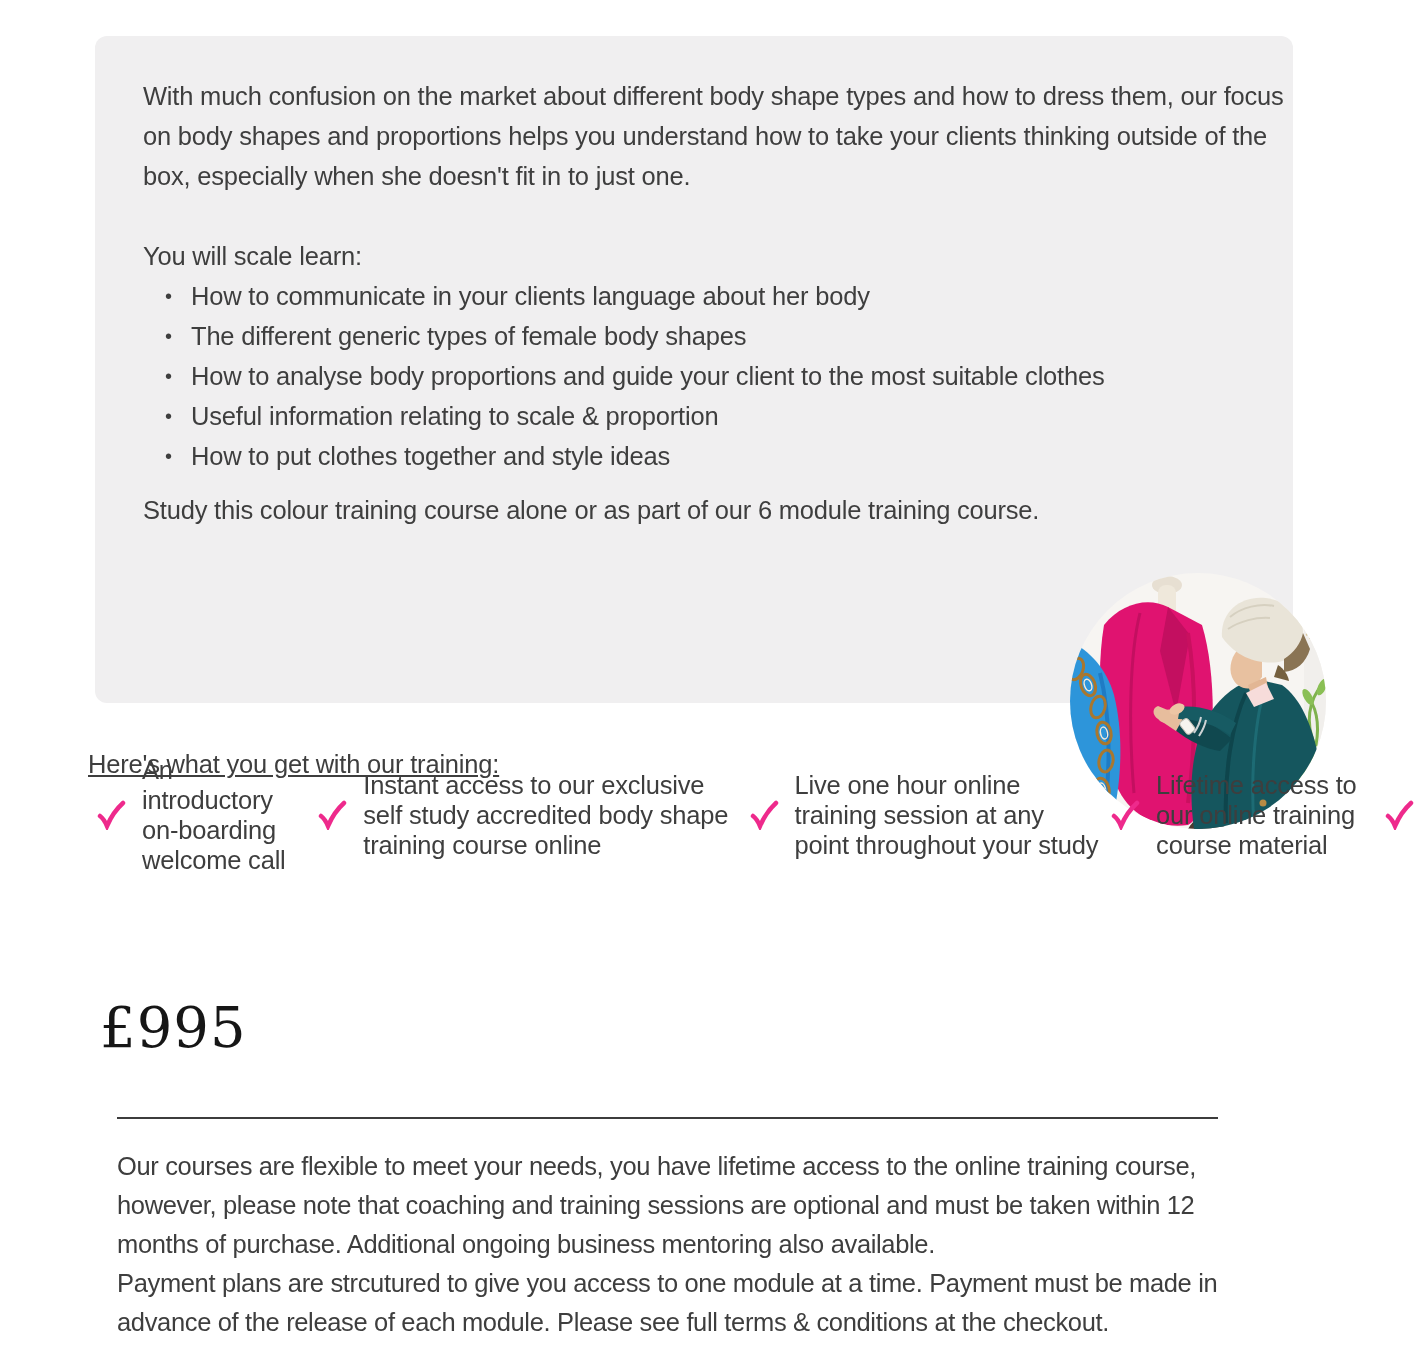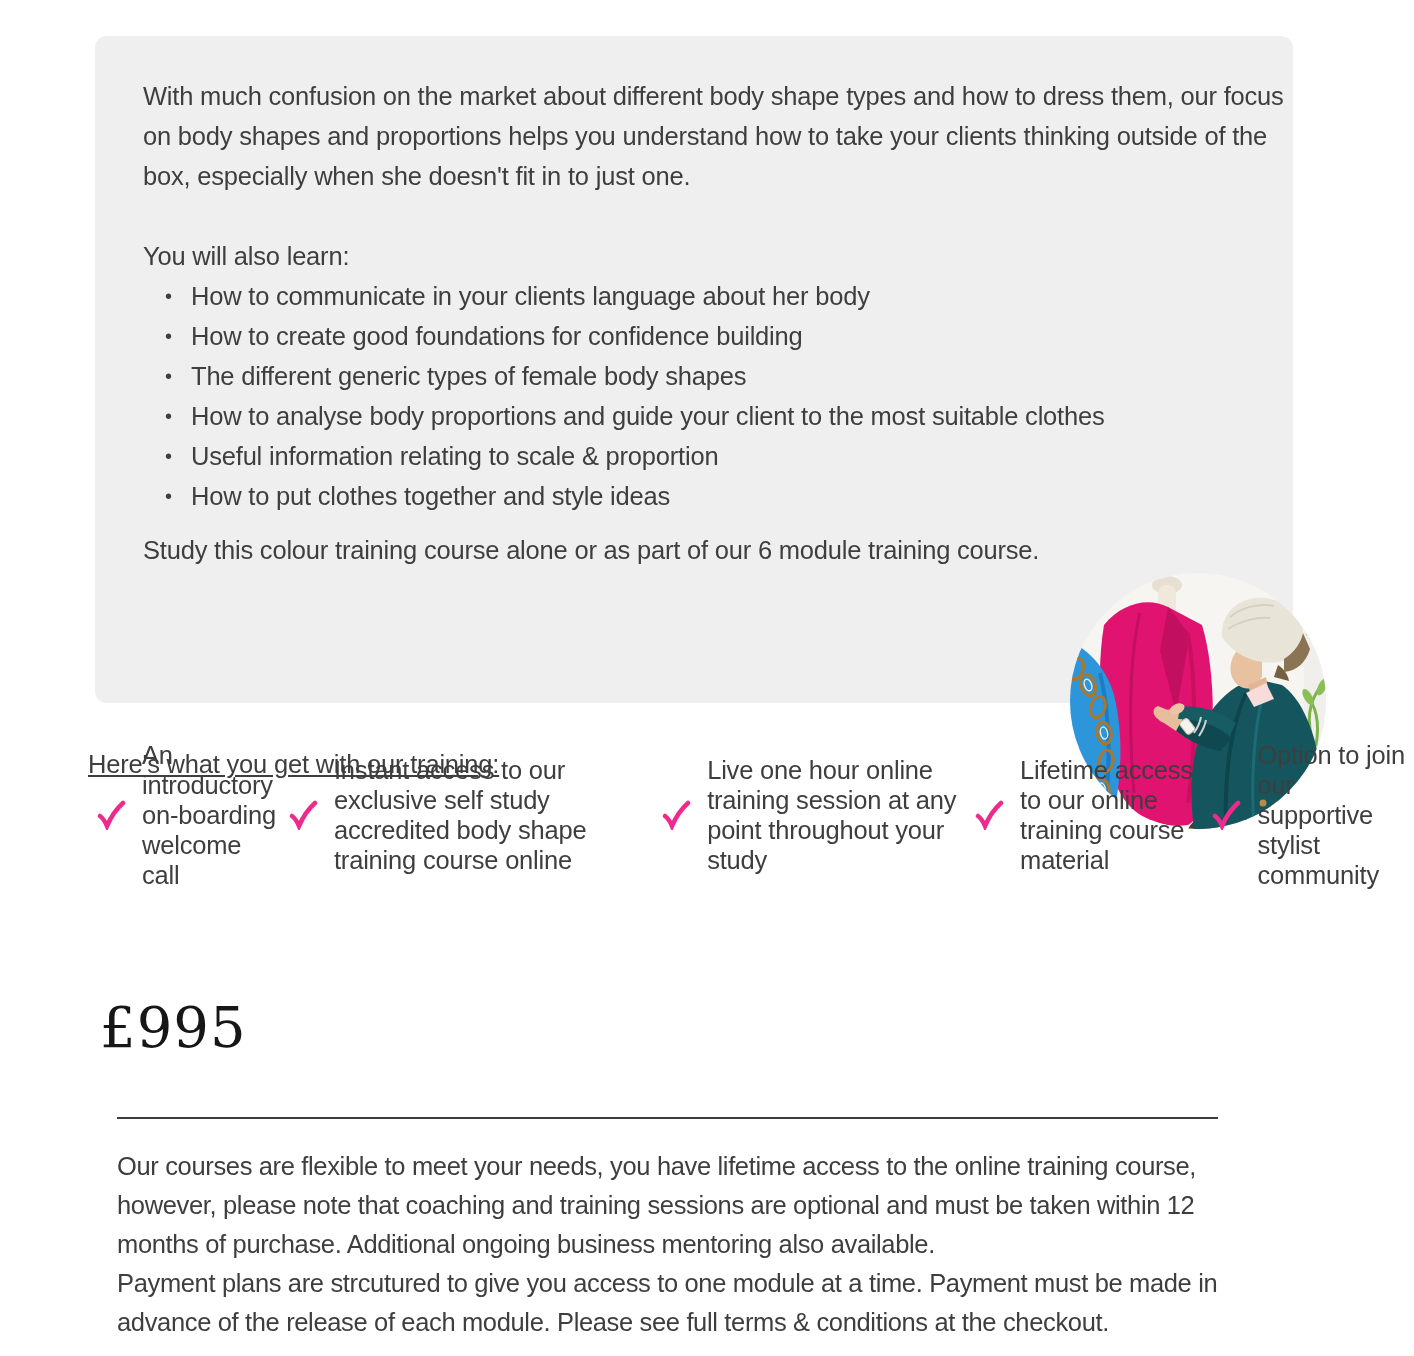--- a/index.html
+++ b/index.html
@@ -57,24 +57,23 @@
   }
   .footer p{margin:0;}
 </style>
 </head>
 <body>
 
 <div class="page">
 
   <section class="intro-box">
     <p class="para">With much confusion on the market about different body shape types and how to dress them, our focus on body shapes and proportions helps you understand how to take your clients thinking outside of the box, especially when she doesn't fit in to just one.</p>
-    <p>You will also learn:</p>
+    <p>You will scale learn:</p>
     <ul>
       <li>How to communicate in your clients language about her body</li>
-      <li>How to create good foundations for confidence building</li>
       <li>The different generic types of female body shapes</li>
       <li>How to analyse body proportions and guide your client to the most suitable clothes</li>
       <li>Useful information relating to scale &amp; proportion</li>
       <li>How to put clothes together and style ideas</li>
     </ul>
     <p class="closing">Study this colour training course alone or as part of our 6 module training course.</p>
   </section>
 
   <div class="photo" role="img" aria-label="Stylist with short blonde hair in a teal blazer pinning a pink blazer on a mannequin beside a blue chain-print garment">
     <svg viewBox="0 0 256 256" aria-hidden="true">
@@ -180,21 +179,20 @@
       <div class="check-item">
         <svg viewBox="0 0 30 30">
             <path d="M4 16 Q8 19 11 26 Q17 12 27 3" fill="none" stroke="currentColor" stroke-width="4.5" stroke-linecap="round"></path>
           </svg>
         <span class="label">Lifetime access to our online training course material</span>
       </div>
       <div class="check-item">
         <svg viewBox="0 0 30 30">
             <path d="M4 16 Q8 19 11 26 Q17 12 27 3" fill="none" stroke="currentColor" stroke-width="4.5" stroke-linecap="round"></path>
           </svg>
-        <span class="label">Option to join our supportive stylist community</span>
       </div>
     </div>
   </section>
 
   <div class="price">£995</div>
 
   <div class="rule"></div>
 
   <section class="footer">
     <p>Our courses are flexible to meet your needs, you have lifetime access to the online training course, however, please note that coaching and training sessions are optional and must be taken within 12 months of purchase. Additional ongoing business mentoring also available.</p>

